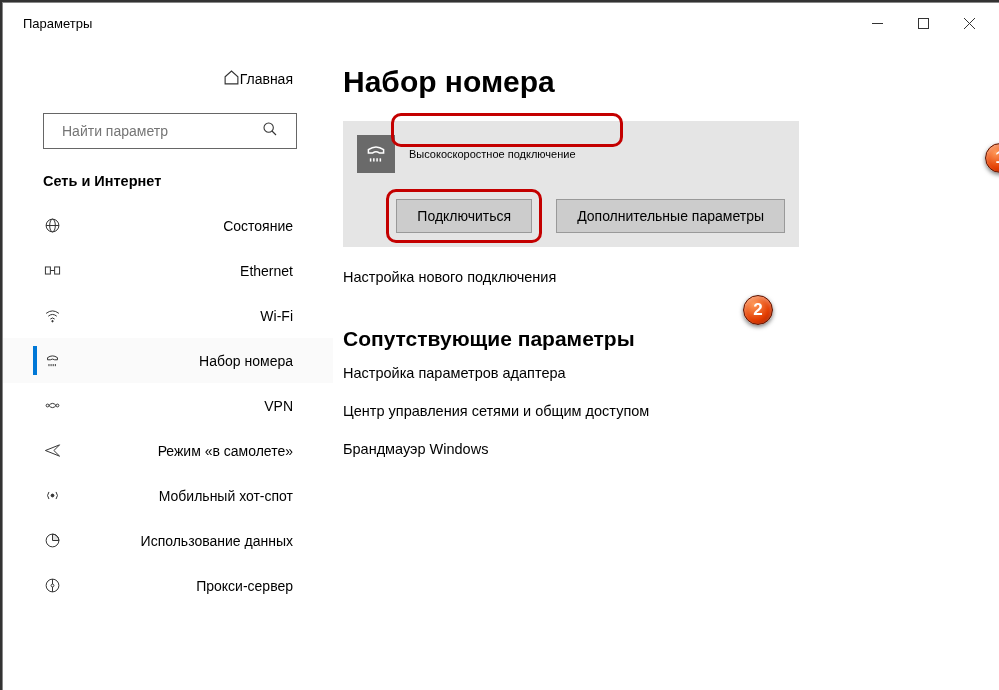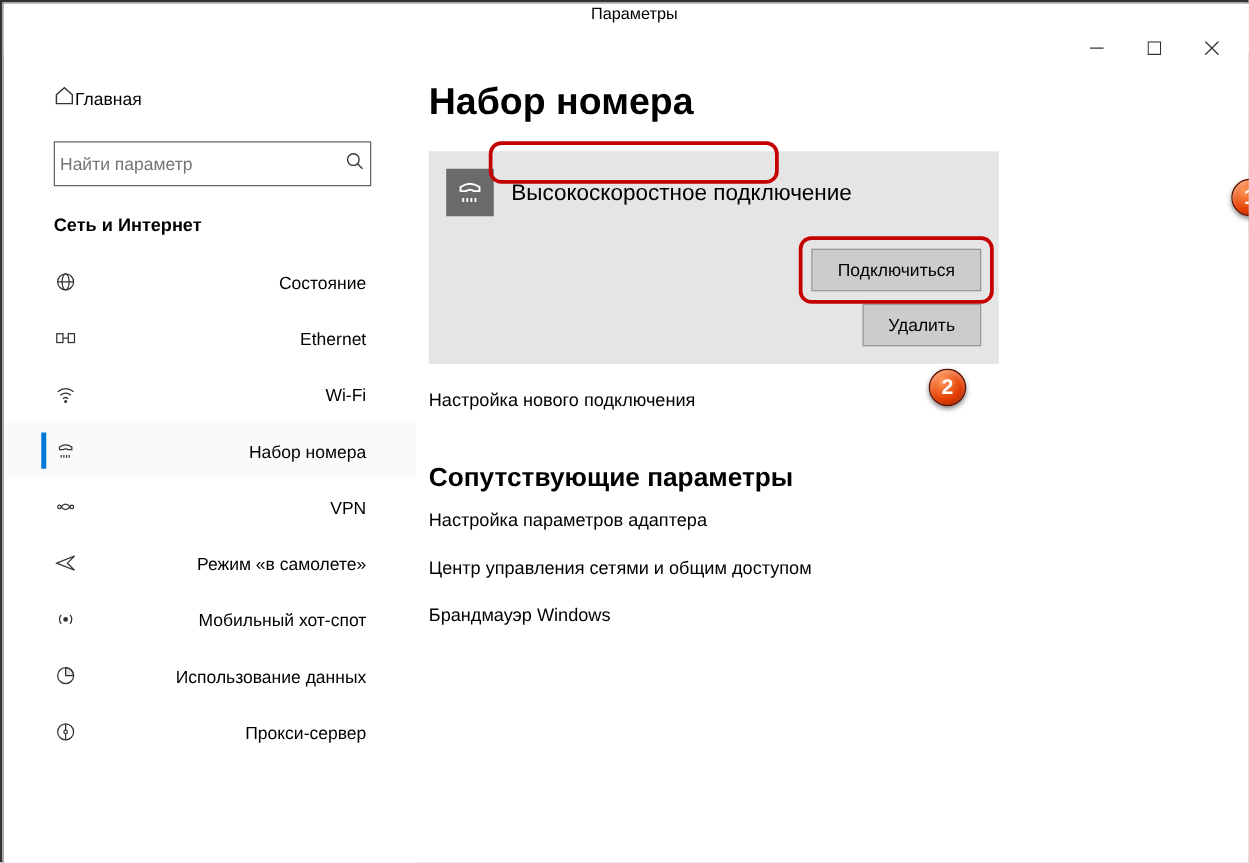--- a/index.html
+++ b/index.html
@@ -1,42 +1,42 @@
 <!DOCTYPE html>
 <html><head>
 <meta charset="utf-8">
 <style>
   * { box-sizing: border-box; margin: 0; padding: 0; }
   body { font-family: "Segoe UI", Tahoma, sans-serif; background: #fff; }
   .window { width: 999px; height: 690px; border: 1px solid #888; position: relative; background: #fff; display: flex; flex-direction: column; }
   .frame { width: 999px; height: 690px; border: 2px solid #333; position: relative; background: #fff; margin: 0; }
-  .titlebar { height: 40px; display: flex; align-items: center; padding: 0 8px; background: #fff; flex-direction: column; }
+  .titlebar { height: 40px; display: flex; align-items: center; padding: 0 8px; background: #fff; }
   .titlebar .title { font-size: 13px; color: #000; margin-left: 12px; }
   .winbtns { margin-left: auto; display: flex; }
   .winbtn { width: 46px; height: 40px; display: flex; align-items: center; justify-content: center; color: #333; }
   .winbtn svg { width: 11px; height: 11px; }
   .body { flex: 1; display: flex; overflow: hidden; }
   .sidebar { width: 330px; padding: 18px 0 0 0; background: #fff; }
-  .home-row { display: flex; align-items: center; gap: 0; padding: 6px 40px 6px 40px; height: 36px; }
+  .home-row { display: flex; align-items: center; gap: 0; padding: 6px 40px 6px 40px; height: 36px; justify-content: flex-end; }
   .home-row .lbl { font-size: 14px; color: #000; }
-  .searchbox { margin: 16px 36px 18px 40px; height: 36px; border: 1px solid #666; display: flex; align-items: center; padding: 0 4px; }
+  .searchbox { margin: 16px 36px 18px 40px; height: 36px; border: 1px solid #666; display: flex; align-items: center; padding: 0 18px; }
   .searchbox input { flex: 1; border: none; outline: none; font-size: 14px; background: transparent; color: #555; }
   .searchbox .sicon { color: #333; }
   .cat-header { padding: 6px 40px 14px 40px; font-size: 14.5px; font-weight: 600; color: #000; }
   .nav { list-style: none; }
   .nav li { display: flex; align-items: center; gap: 18px; padding: 0 40px; height: 45px; font-size: 14px; color: #000; cursor: pointer; position: relative; justify-content: space-between; }
   .nav li .icon { width: 18px; display: flex; justify-content: center; }
   .nav li.active::before { content: ""; position: absolute; left: 30px; top: 8px; bottom: 8px; width: 4px; background: #0078d7; }
   .nav li.active { background: rgba(0,0,0,0.02); }
   .main { flex: 1; padding: 22px 28px 0 10px; position: relative; }
   .page-title { font-size: 30px; font-weight: 600; margin-bottom: 22px; color: #000; }
   .conn-card { width: 456px; background: #e5e5e5; padding: 14px 14px 14px 14px; position: relative; }
   .conn-row { display: flex; align-items: center; gap: 14px; }
   .conn-icon { width: 38px; height: 38px; background: #6a6a6a; display: flex; align-items: center; justify-content: center; }
-  .conn-name { font-size: 18px; color: #000; }
+  .conn-name { font-size: 11px; color: #000; }
   .callout1 { position: absolute; left: 48px; top: -8px; width: 232px; height: 34px; border: 3px solid #c40000; border-radius: 10px; pointer-events: none; }
   .conn-actions { margin-top: 26px; display: flex; gap: 24px; justify-content: flex-end; align-items: center; }
   .btn { height: 34px; padding: 0 20px; background: #ccc; border: 1px solid #999; font-size: 14px; color: #000; display: inline-flex; align-items: center; justify-content: center; cursor: pointer; }
   .conn-actions .primary-wrap { position: relative; }
   .callout2 { position: absolute; left: -10px; top: -10px; right: -10px; bottom: -10px; border: 3px solid #c40000; border-radius: 10px; pointer-events: none; }
   .conn-del-row { margin-top: 10px; display: flex; justify-content: flex-end; }
   .link { font-size: 14.5px; color: #000; margin-top: 22px; cursor: pointer; }
   .section-title { font-size: 21px; font-weight: 600; margin-top: 42px; margin-bottom: 14px; color: #000; }
   .rel-link { font-size: 14.5px; color: #000; margin-bottom: 22px; cursor: pointer; }
   .marker { position: absolute; width: 30px; height: 30px; border-radius: 50%; background: radial-gradient(circle at 35% 30%, #ff9a5a, #e23b00 60%, #8e1a00); box-shadow: 0 2px 4px rgba(0,0,0,.5), inset 0 2px 4px rgba(255,255,255,.4); color: #fff; font-weight: 700; font-size: 17px; display: flex; align-items: center; justify-content: center; border: 1px solid #5a1200; pointer-events: none; }
@@ -205,23 +205,21 @@
           </div>
           <div class="conn-name">Высокоскоростное подключение</div>
           <div class="callout1"></div>
         </div>
 
         <div class="conn-actions">
           <div class="primary-wrap">
             <button class="btn">Подключиться</button>
             <div class="callout2"></div>
           </div>
-        </div>
-        <div class="conn-del-row">
-          <button class="btn" style="min-width:90px;">Удалить</button>
+          <button class="btn">Дополнительные параметры</button>
         </div>
       </div>
 
       <div class="link">Настройка нового подключения</div>
 
       <h2 class="section-title">Сопутствующие параметры</h2>
       <div class="rel-link">Настройка параметров адаптера</div>
       <div class="rel-link">Центр управления сетями и общим доступом</div>
       <div class="rel-link">Брандмауэр Windows</div>
 

